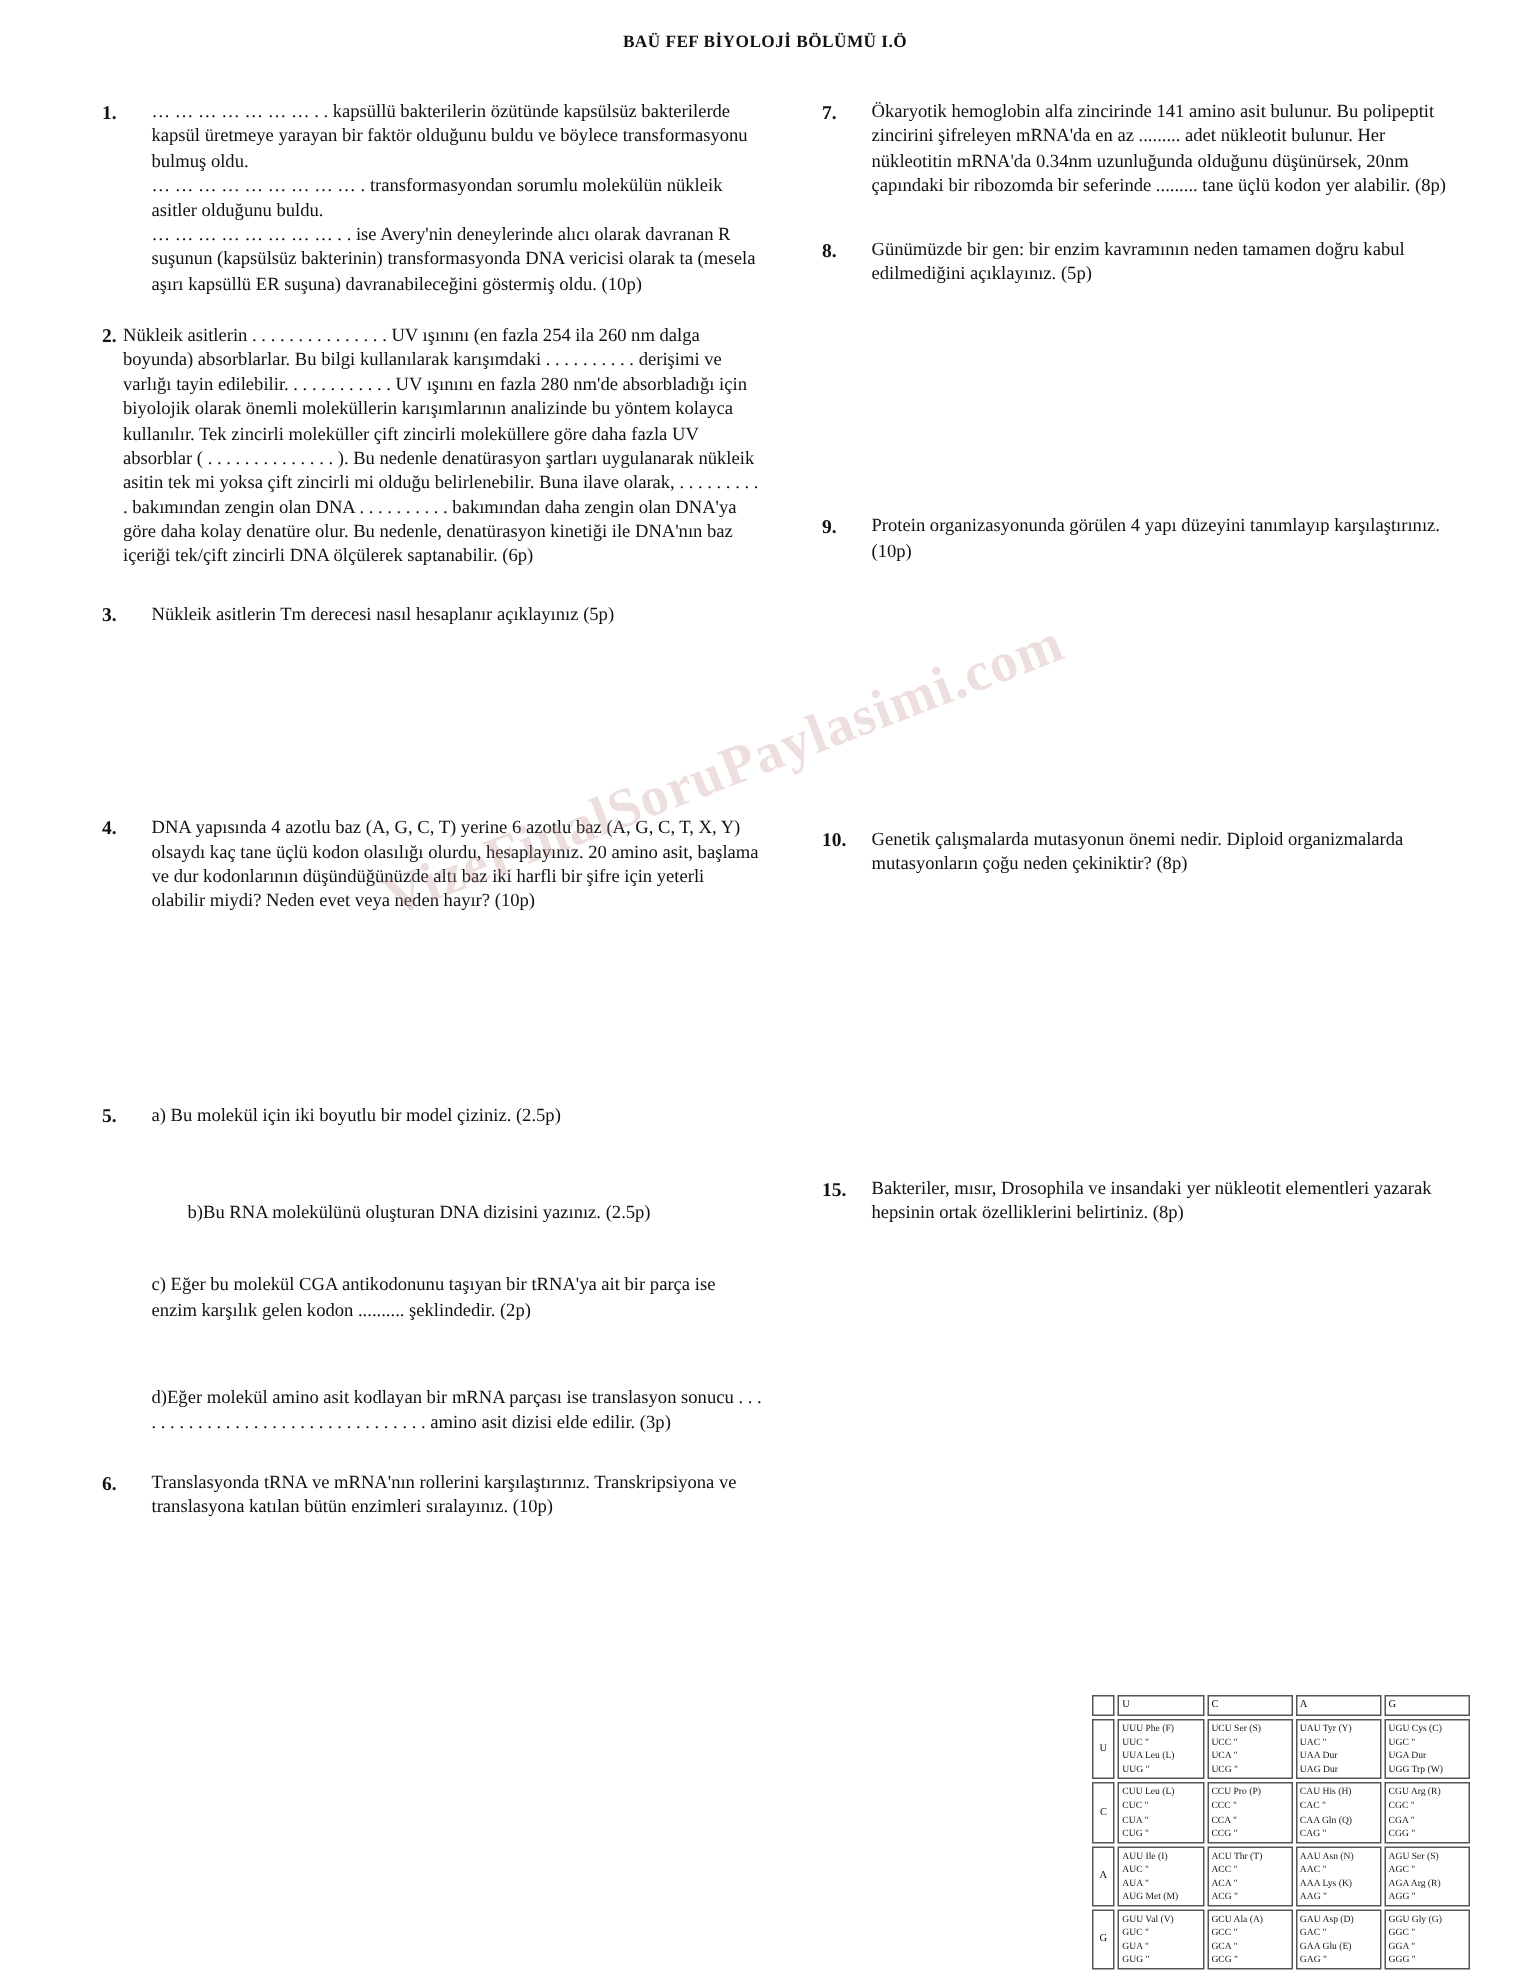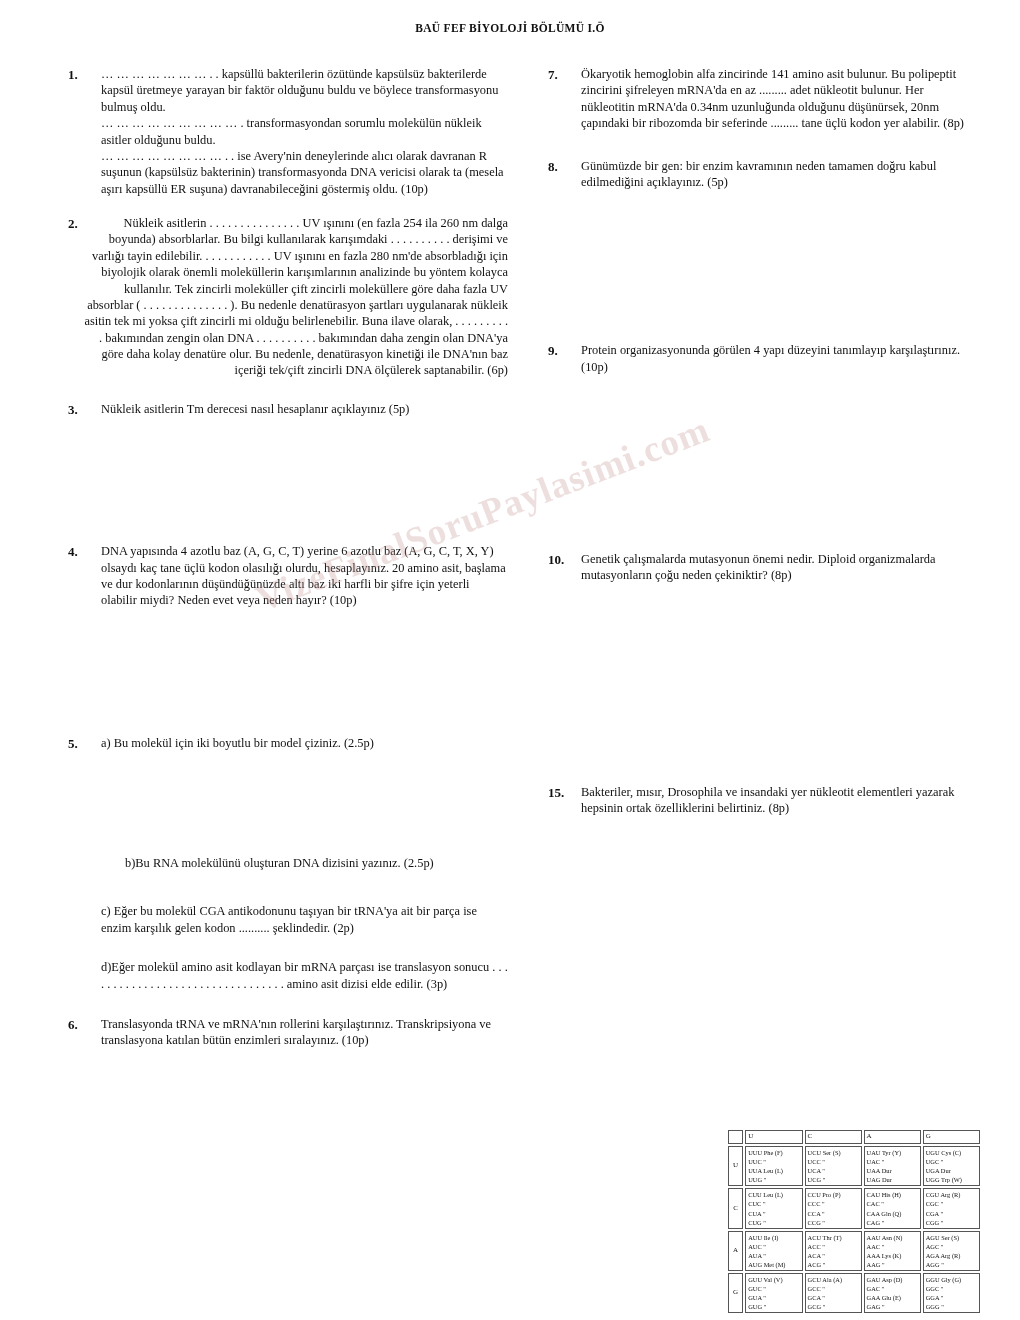--- a/index.html
+++ b/index.html
@@ -107,21 +107,21 @@
         <span class="num">1.</span>
         <div class="body">
           <div>… … … … … … … . . kapsüllü bakterilerin özütünde kapsülsüz bakterilerde kapsül üretmeye yarayan bir faktör olduğunu buldu ve böylece transformasyonu bulmuş oldu.</div>
           <div>… … … … … … … … … . transformasyondan sorumlu molekülün nükleik asitler olduğunu buldu.</div>
           <div>… … … … … … … … . . ise Avery'nin deneylerinde alıcı olarak davranan R suşunun (kapsülsüz bakterinin) transformasyonda DNA vericisi olarak ta (mesela aşırı kapsüllü ER suşuna) davranabileceğini göstermiş oldu. (10p)</div>
         </div>
       </div>
 
       <div class="q" style="margin-bottom:22px;">
         <span class="num">2.</span>
-        <div class="body" style="margin-left:14px;text-align:right;">
+        <div class="body" style="margin-left:14px;">
           <div>Nükleik asitlerin . . . . . . . . . . . . . . . UV ışınını (en fazla 254 ila 260 nm dalga boyunda) absorblarlar. Bu bilgi kullanılarak karışımdaki . . . . . . . . . . derişimi ve varlığı tayin edilebilir. . . . . . . . . . . . UV ışınını en fazla 280 nm'de absorbladığı için biyolojik olarak önemli moleküllerin karışımlarının analizinde bu yöntem kolayca kullanılır. Tek zincirli moleküller çift zincirli moleküllere göre daha fazla UV absorblar ( . . . . . . . . . . . . . . ). Bu nedenle denatürasyon şartları uygulanarak nükleik asitin tek mi yoksa çift zincirli mi olduğu belirlenebilir. Buna ilave olarak, . . . . . . . . . . bakımından zengin olan DNA . . . . . . . . . . bakımından daha zengin olan DNA'ya göre daha kolay denatüre olur. Bu nedenle, denatürasyon kinetiği ile DNA'nın baz içeriği tek/çift zincirli DNA ölçülerek saptanabilir. (6p)</div>
         </div>
       </div>
 
       <div class="q" style="margin-bottom:126px;">
         <span class="num">3.</span>
         <div class="body">
           <div>Nükleik asitlerin Tm derecesi nasıl hesaplanır açıklayınız (5p)</div>
         </div>
       </div>
@@ -130,23 +130,23 @@
         <span class="num">4.</span>
         <div class="body">
           <div>DNA yapısında 4 azotlu baz (A, G, C, T) yerine 6 azotlu baz (A, G, C, T, X, Y) olsaydı kaç tane üçlü kodon olasılığı olurdu, hesaplayınız. 20 amino asit, başlama ve dur kodonlarının düşündüğünüzde altı baz iki harfli bir şifre için yeterli olabilir miydi? Neden evet veya neden hayır? (10p)</div>
         </div>
       </div>
 
       <div class="q" style="margin-bottom:24px;">
         <span class="num">5.</span>
         <div class="body">
           <div>a) Bu molekül için iki boyutlu bir model çiziniz. (2.5p)</div>
-          <div class="sub" style="margin-top:104px;padding-left:24px;">b)Bu RNA molekülünü oluşturan DNA dizisini yazınız. (2.5p)</div>
+          <div class="sub" style="margin-top:49px;padding-left:24px;">b)Bu RNA molekülünü oluşturan DNA dizisini yazınız. (2.5p)</div>
           <div class="sub" style="margin-top:32px;">c) Eğer bu molekül CGA antikodonunu taşıyan bir tRNA'ya ait bir parça ise enzim karşılık gelen kodon .......... şeklindedir. (2p)</div>
-          <div class="sub" style="margin-top:23px;">d)Eğer molekül amino asit kodlayan bir mRNA parçası ise translasyon sonucu . . . . . . . . . . . . . . . . . . . . . . . . . . . . . . . . . amino asit dizisi elde edilir. (3p)</div>
+          <div class="sub" style="margin-top:42px;">d)Eğer molekül amino asit kodlayan bir mRNA parçası ise translasyon sonucu . . . . . . . . . . . . . . . . . . . . . . . . . . . . . . . . . amino asit dizisi elde edilir. (3p)</div>
         </div>
       </div>
 
       <div class="q">
         <span class="num">6.</span>
         <div class="body">
           <div>Translasyonda tRNA ve mRNA'nın rollerini karşılaştırınız. Transkripsiyona ve translasyona katılan bütün enzimleri sıralayınız. (10p)</div>
         </div>
       </div>
 

